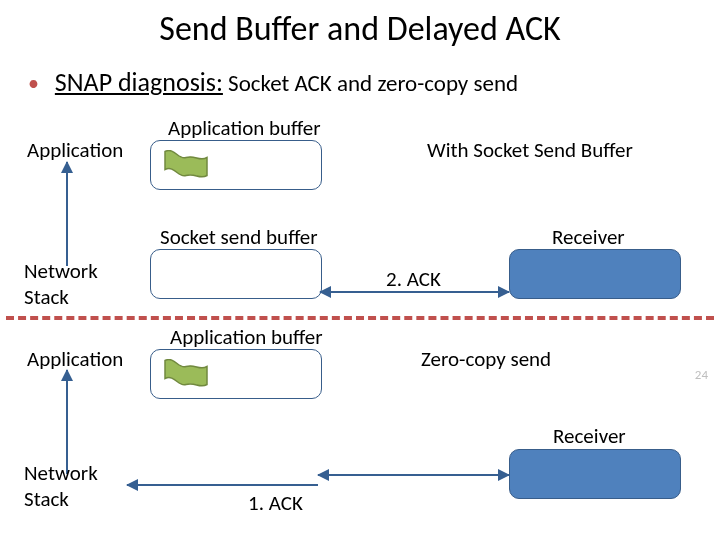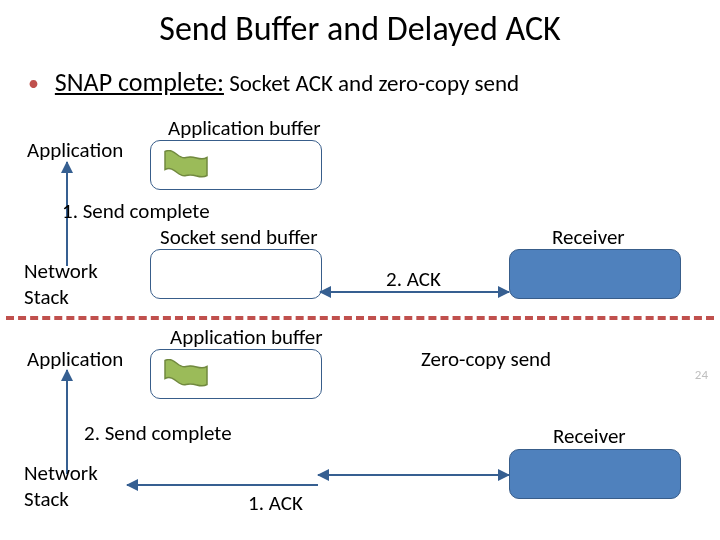--- a/index.html
+++ b/index.html
@@ -26,35 +26,35 @@
 </style>
 </head>
 <body>
 
 <div class="slide">
 
   <div class="title">Send Buffer and Delayed ACK</div>
 
   <div class="bullet">
     <span class="dot">•</span>
-    <span style="text-decoration:underline">SNAP complete:</span><span class="sub"> Socket ACK and zero-copy send</span>
+    <span style="text-decoration:underline">SNAP diagnosis:</span><span class="sub"> Socket ACK and zero-copy send</span>
   </div>
 
   <div class="lbl" style="top:137px;left:27px">Application</div>
   <div class="lbl" style="top:115px;left:168px">Application buffer</div>
+  <div class="lbl" style="top:137px;left:427px">With Socket Send Buffer</div>
 
   <div class="box-outline" style="top:140px;left:150px;width:170px;height:48px"></div>
   <div class="flag" style="top:150px;left:162px">
     <svg viewBox="0 0 60 40">
         <path d="M2 2 C15 -4 20 14 30 10 C42 6 48 16 58 10 L58 34 C48 40 42 30 30 34 C20 38 15 20 2 26 Z" fill="#9bbb59" stroke="#71893f" stroke-width="2"></path>
       </svg>
   </div>
 
   <div class="arrow-up" style="top:162px;left:66px;height:104px"></div>
-  <div class="lbl" style="top:198px;left:62px">1. Send complete</div>
 
   <div class="lbl" style="top:224px;left:160px">Socket send buffer</div>
   <div class="box-outline" style="top:249px;left:150px;width:170px;height:48px"></div>
   <div class="lbl" style="top:258px;left:24px;white-space:pre">Network
 Stack</div>
 
   <div class="lbl" style="top:224px;left:552px">Receiver</div>
   <div class="box-shadow" style="top:249px;left:509px;width:170px;height:48px"></div>
 
   <div class="arrow-long" style="top:291px;left:320px;width:189px"></div>
@@ -67,21 +67,20 @@
   <div class="lbl" style="top:346px;left:421px">Zero-copy send</div>
 
   <div class="box-outline" style="top:349px;left:150px;width:170px;height:48px"></div>
   <div class="flag" style="top:359px;left:162px">
     <svg viewBox="0 0 60 40">
         <path d="M2 2 C15 -4 20 14 30 10 C42 6 48 16 58 10 L58 34 C48 40 42 30 30 34 C20 38 15 20 2 26 Z" fill="#9bbb59" stroke="#71893f" stroke-width="2"></path>
       </svg>
   </div>
 
   <div class="arrow-up" style="top:370px;left:66px;height:104px"></div>
-  <div class="lbl" style="top:420px;left:84px">2. Send complete</div>
   <div class="lbl" style="top:460px;left:24px;white-space:pre">Network
 Stack</div>
 
   <div class="arrow-left" style="top:484px;left:127px;width:191px"></div>
   <div class="lbl" style="top:490px;left:248px">1. ACK</div>
 
   <div class="lbl" style="top:423px;left:553px">Receiver</div>
   <div class="box-shadow" style="top:449px;left:509px;width:170px;height:48px"></div>
 
   <div class="arrow-long" style="top:474px;left:318px;width:191px"></div>

